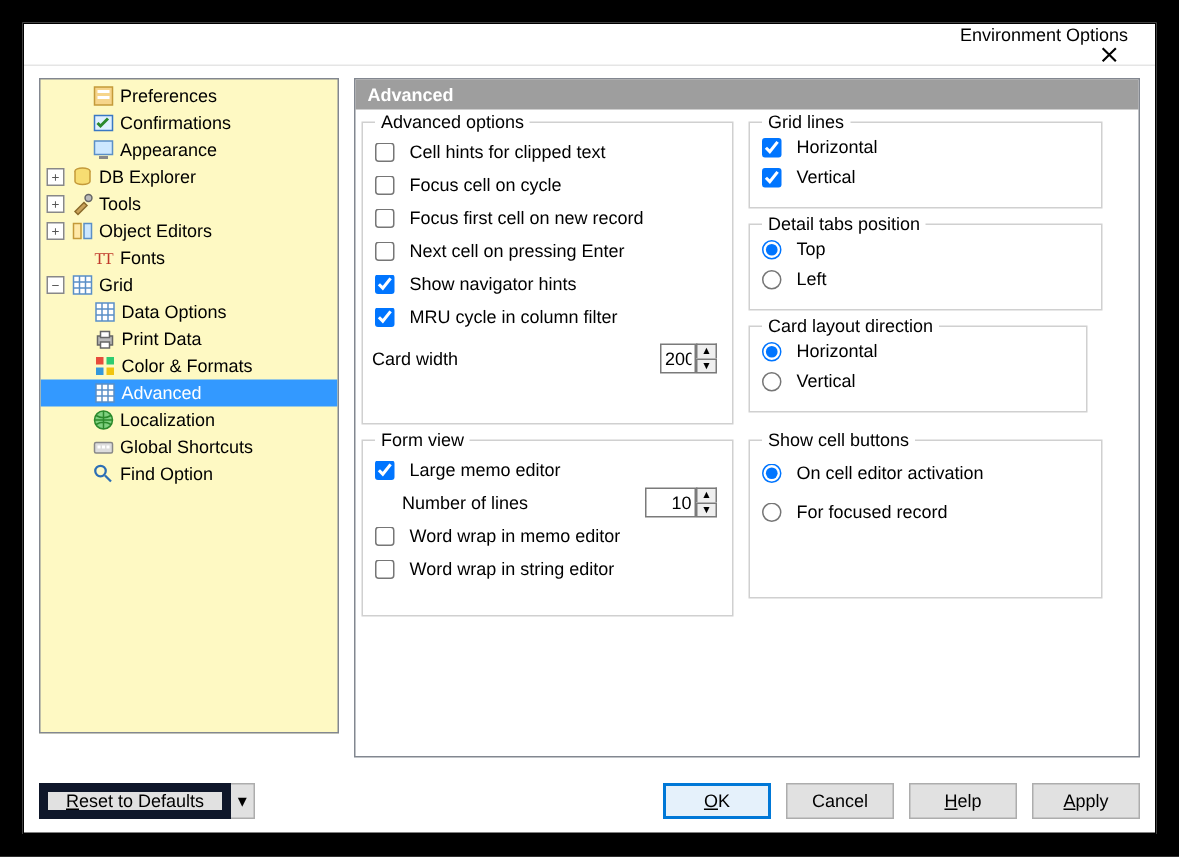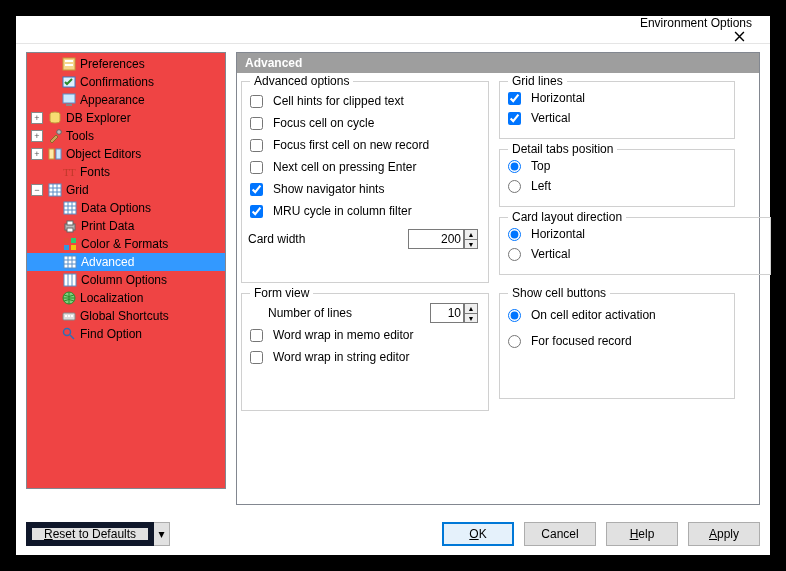--- a/index.html
+++ b/index.html
@@ -15,21 +15,21 @@
     flex-direction: column;
   }
   .titlebar .title { flex: 1; font-size: 12px; }
   .titlebar .close { width: 26px; height: 20px; display:flex; align-items:center; justify-content:center; cursor:pointer; }
   .titlebar .close svg { width: 11px; height: 11px; }
 
   .body { position: absolute; left: 0; top: 28px; right: 0; bottom: 42px; padding: 8px 10px 8px 10px; }
 
   .tree-panel {
     position: absolute; left: 10px; top: 8px; width: 200px; bottom: 24px;
-    border: 1px solid #828790; background: #ef4444; overflow: hidden;
+    border: 1px solid #828790; background: #fef9c3; overflow: hidden;
   }
   .tree { padding: 2px 0; }
   .tree-row {
     display: flex; align-items: center; height: 18px; line-height: 18px;
     white-space: nowrap; user-select: none; cursor: default;
   }
   .tree-row.selected { background: #3399ff; color: #fff; }
   .expander {
     width: 12px; height: 12px; border: 1px solid #888; display:flex; align-items:center; justify-content:center;
     font-size: 9px; line-height: 9px; color: #555; margin-right: 3px; background:#fff;
@@ -50,21 +50,21 @@
   .fieldset { position: absolute; border: 1px solid #d0d0d0; }
   .fieldset .legend {
     position: absolute; top: -8px; left: 8px; background: #fff; padding: 0 4px; color: #000; font-size: 12px;
   }
   .row { display: flex; align-items: center; height: 22px; padding: 0 6px; gap: 6px; }
   .row label { cursor: default; }
 
   input[type=checkbox], input[type=radio] { margin: 0 4px 0 2px; }
 
   .spin-wrap { display:flex; align-items:center; }
-  .spin-input { width: 56px; height: 20px; border: 1px solid #7a7a7a; text-align: right; padding: 0 2px; font: inherit; }
+  .spin-input { width: 24px; height: 20px; border: 1px solid #7a7a7a; text-align: right; padding: 0 2px; font: inherit; }
   .spin-btns { display:flex; flex-direction:column; }
   .spin-btn { width: 14px; height: 10px; border:1px solid #7a7a7a; background:#efefef; display:flex; align-items:center; justify-content:center; font-size:7px; line-height:7px; cursor:pointer; }
   .spin-btn:first-child { border-bottom:none; }
 
   .footer {
     position: absolute; left: 0; right: 0; bottom: 0; height: 42px;
     display: flex; align-items: center; padding: 0 10px; gap: 10px;
   }
   .footer .spacer { flex: 1; }
   .btn {
@@ -214,29 +214,20 @@
           </div>
           <div class="tree-row selected" style="padding-left:34px">
             <span class="tree-icon">
                 <svg class="ic" viewBox="0 0 16 16">
                   <rect x="2" y="2" width="12" height="12" fill="#fff" stroke="#5a8fc7"></rect>
                   <path d="M2 6 h12 M2 10 h12 M6 2 v12 M10 2 v12" stroke="#5a8fc7"></path>
                 </svg>
               </span>
             <span class="tree-label">Advanced</span>
           </div>
-          <div class="tree-row" style="padding-left:34px">
-            <span class="tree-icon">
-                <svg class="ic" viewBox="0 0 16 16">
-                  <rect x="2" y="2" width="12" height="12" fill="#fff" stroke="#5a8fc7"></rect>
-                  <path d="M6 2 v12 M10 2 v12" stroke="#5a8fc7"></path>
-                </svg>
-              </span>
-            <span class="tree-label">Column Options</span>
-          </div>
           <div class="tree-row" style="padding-left:18px">
             <span class="expander blank"></span>
             <span class="tree-icon">
                 <svg class="ic" viewBox="0 0 16 16">
                   <circle cx="8" cy="8" r="6" fill="#7fd07f" stroke="#2c8a2c"></circle>
                   <path d="M2 8 h12 M8 2 v12 M3 5 q5 3 10 0 M3 11 q5 -3 10 0" stroke="#2c8a2c" fill="none"></path>
                 </svg>
               </span>
             <span class="tree-label">Localization</span>
           </div>
@@ -305,20 +296,24 @@
                     <span class="spin-btn">▼</span>
                   </span>
                 </span>
               </div>
             </div>
           </div>
 
           <div class="fieldset" style="left:4px; top:218px; width:248px; height:118px;">
             <span class="legend">Form view</span>
             <div style="padding-top:8px">
+              <div class="row">
+                  <input type="checkbox" checked="" style="">
+                  <label>Large memo editor</label>
+                </div>
               <div class="row" style="justify-content:space-between; padding-left:26px; padding-right:10px;">
                 <label>Number of lines</label>
                 <span class="spin-wrap">
                   <input class="spin-input" style="width: 34px;" value="10">
                   <span class="spin-btns">
                     <span class="spin-btn">▲</span>
                     <span class="spin-btn">▼</span>
                   </span>
                 </span>
               </div>
@@ -354,21 +349,21 @@
                   <input type="radio" name="tabs" checked="" style="">
                   <label>Top</label>
                 </div>
               <div class="row" style="height:20px">
                   <input type="radio" name="tabs" style="">
                   <label>Left</label>
                 </div>
             </div>
           </div>
 
-          <div class="fieldset" style="left:262px; top:142px; width:272px; height:58px;">
+          <div class="fieldset" style="left:262px; top:142px; width:226px; height:58px;">
             <span class="legend">Card layout direction</span>
             <div style="padding-top:6px">
               <div class="row" style="height:20px">
                   <input type="radio" name="card" checked="" style="">
                   <label>Horizontal</label>
                 </div>
               <div class="row" style="height:20px">
                   <input type="radio" name="card" style="">
                   <label>Vertical</label>
                 </div>

